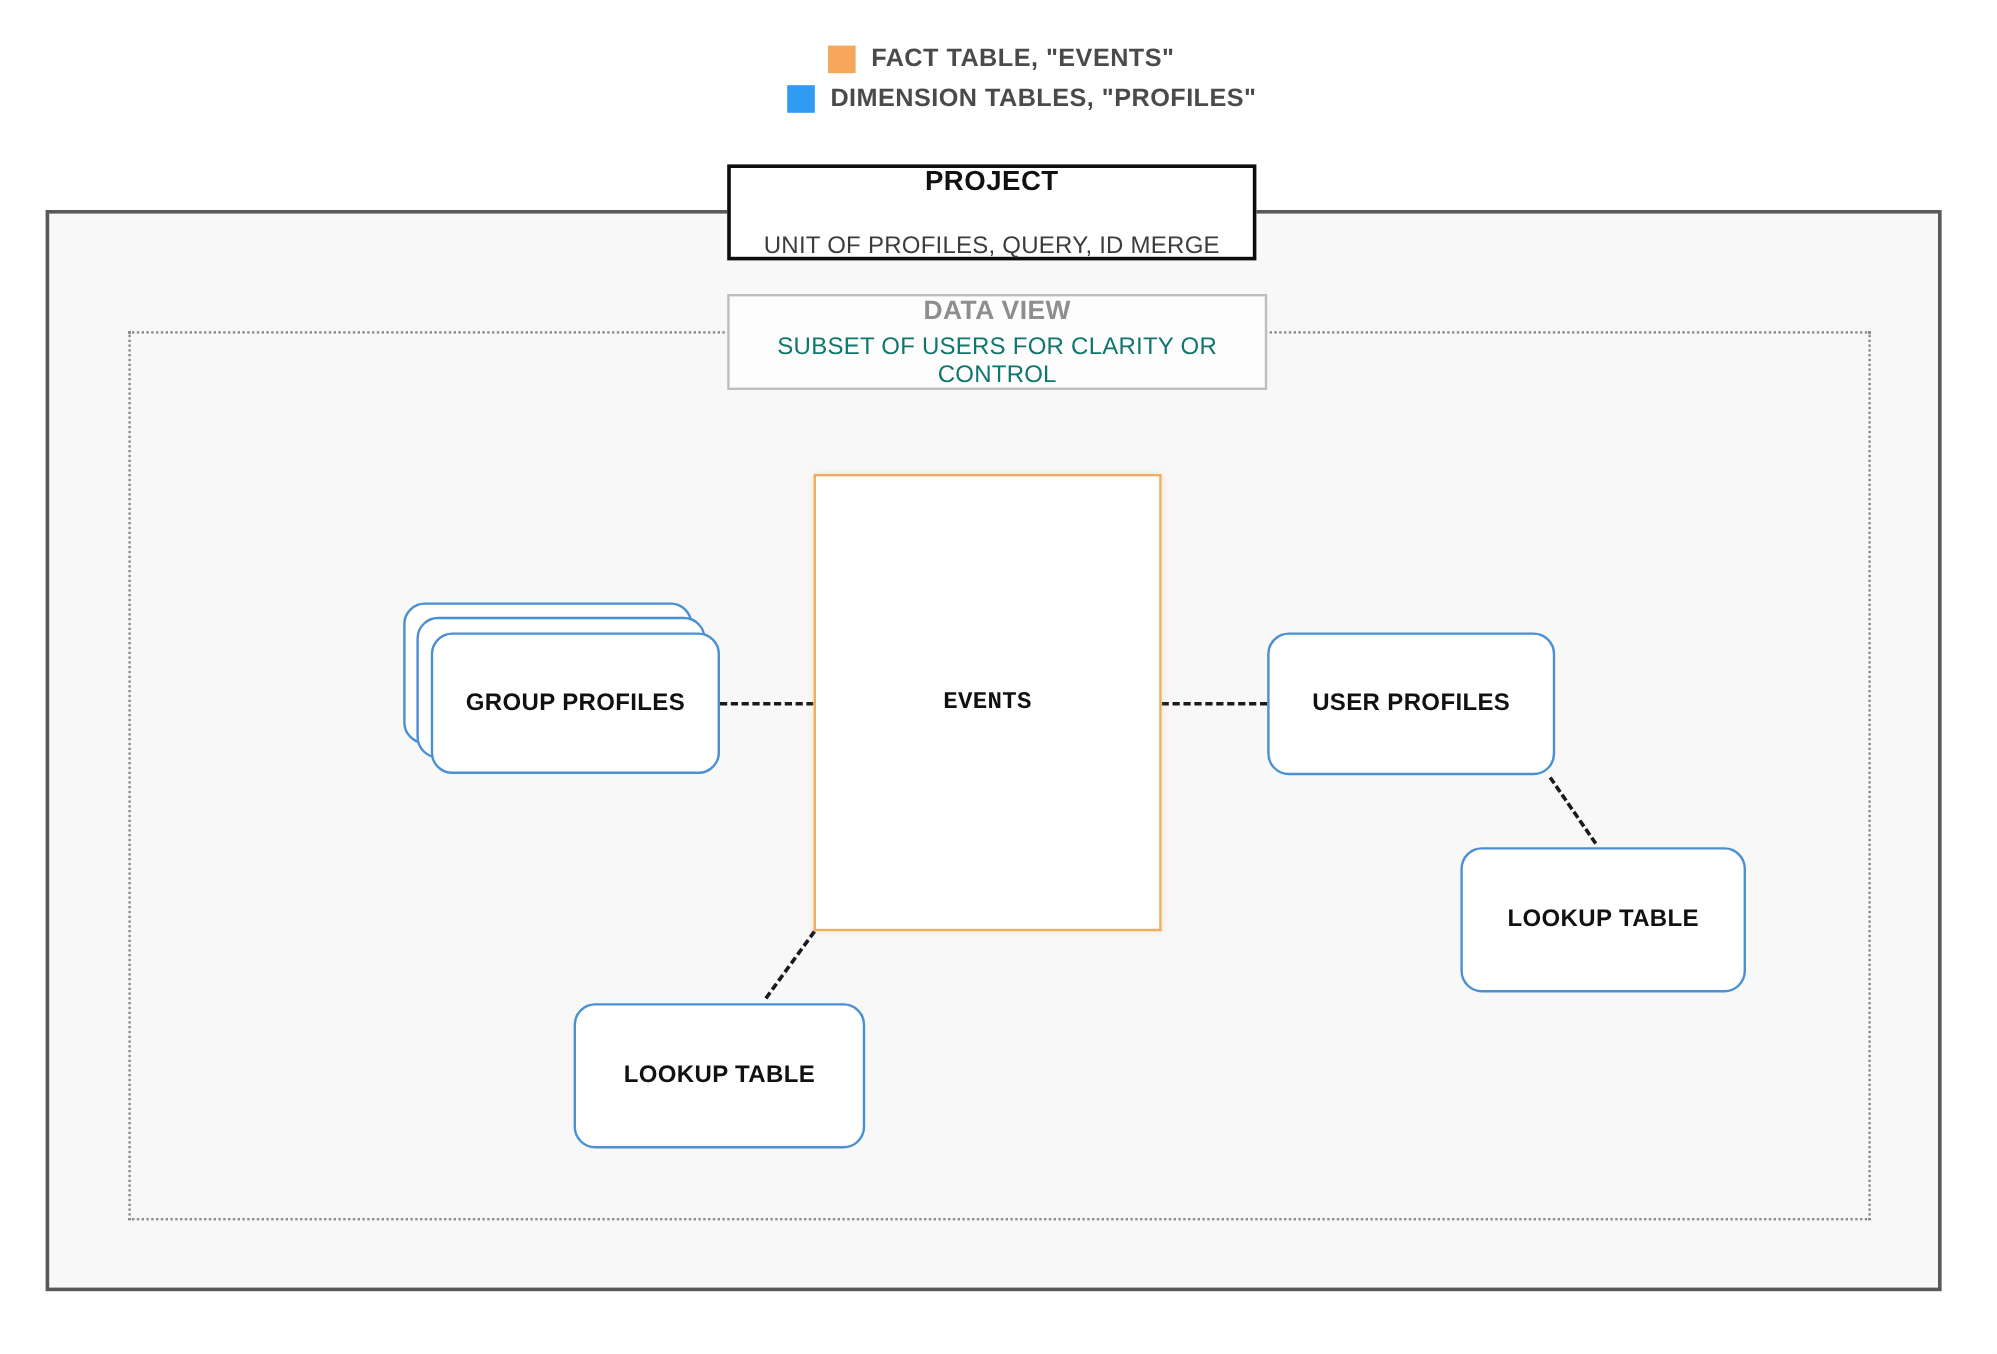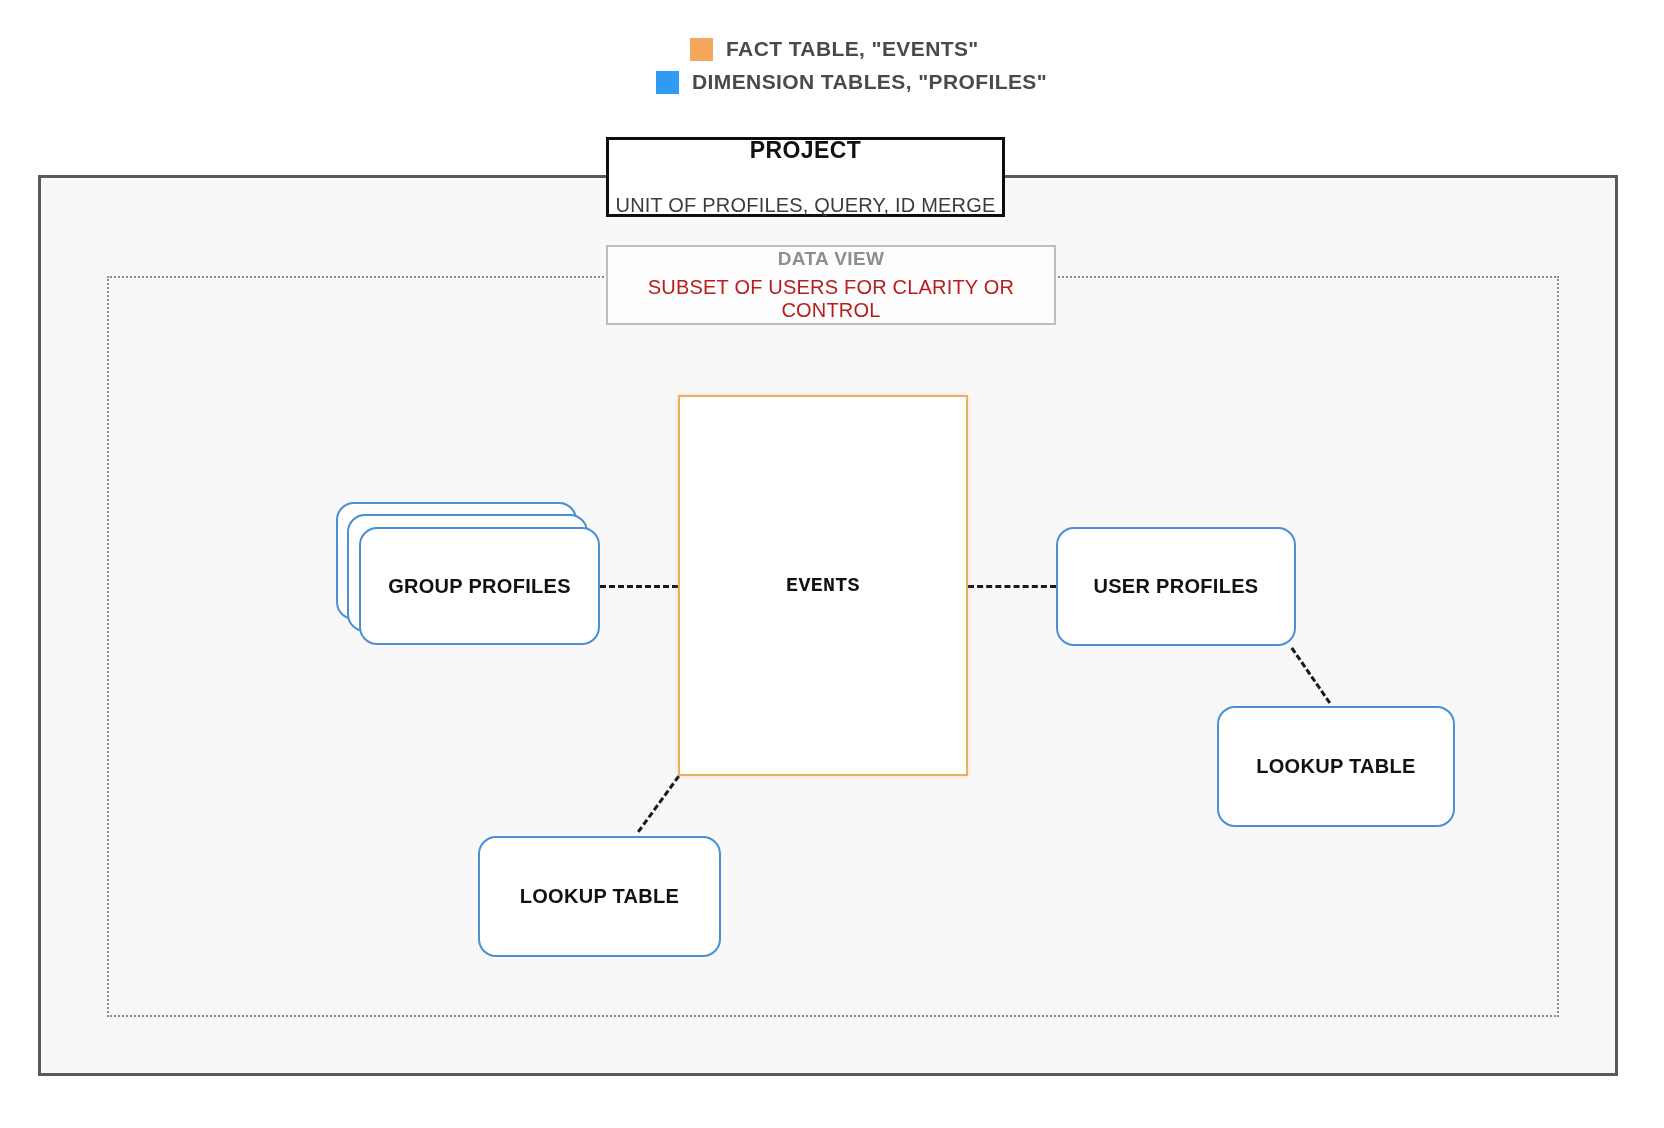--- a/index.html
+++ b/index.html
@@ -31,32 +31,32 @@
     border: 2px dotted #8b8b8b; z-index: 2;
   }
 
   
   .header-box {
     position: absolute; display: flex; flex-direction: column;
     align-items: center; justify-content: center; text-align: center;
     background: #ffffff; z-index: 5;
   }
   .project-box {
-    left: 606px; top: 137px; width: 399px; height: 80px;
+    left: 606px; top: 137px; width: 441px; height: 80px;
     border: 3px solid #0d0d0d;
     gap: 24px;
   }
   .project-box .title { font-size: 23px; font-weight: bold; color: #111111; letter-spacing: 0.4px; }
   .project-box .subtitle { font-size: 20px; color: #3c3c3c; margin-top: 6px; letter-spacing: 0.2px; }
   .dataview-box {
     left: 606px; top: 245px; width: 450px; height: 80px;
     border: 2px solid #bdbdbd; background: #fdfdfd;
   }
-  .dataview-box .title { font-size: 19px; font-weight: bold; color: #8e8e8e; letter-spacing: 0.4px; }
-  .dataview-box .subtitle { font-size: 20px; color: #b91c1c; margin-top: 6px; letter-spacing: 0.2px; }
+  .dataview-box .title { font-size: 22px; font-weight: bold; color: #8e8e8e; letter-spacing: 0.4px; }
+  .dataview-box .subtitle { font-size: 20px; color: #0f766e; margin-top: 6px; letter-spacing: 0.2px; }
 
   
   .node-label {
     font-size: 20px; font-weight: bold; color: #111111;
     letter-spacing: 0.3px; white-space: nowrap;
   }
   .events-node {
     position: absolute; left: 678px; top: 395px; width: 290px; height: 381px;
     border: 2px solid #ecae60; background: #ffffff; z-index: 4;
     box-shadow: 0 0 5px rgba(236,174,96,0.35);

